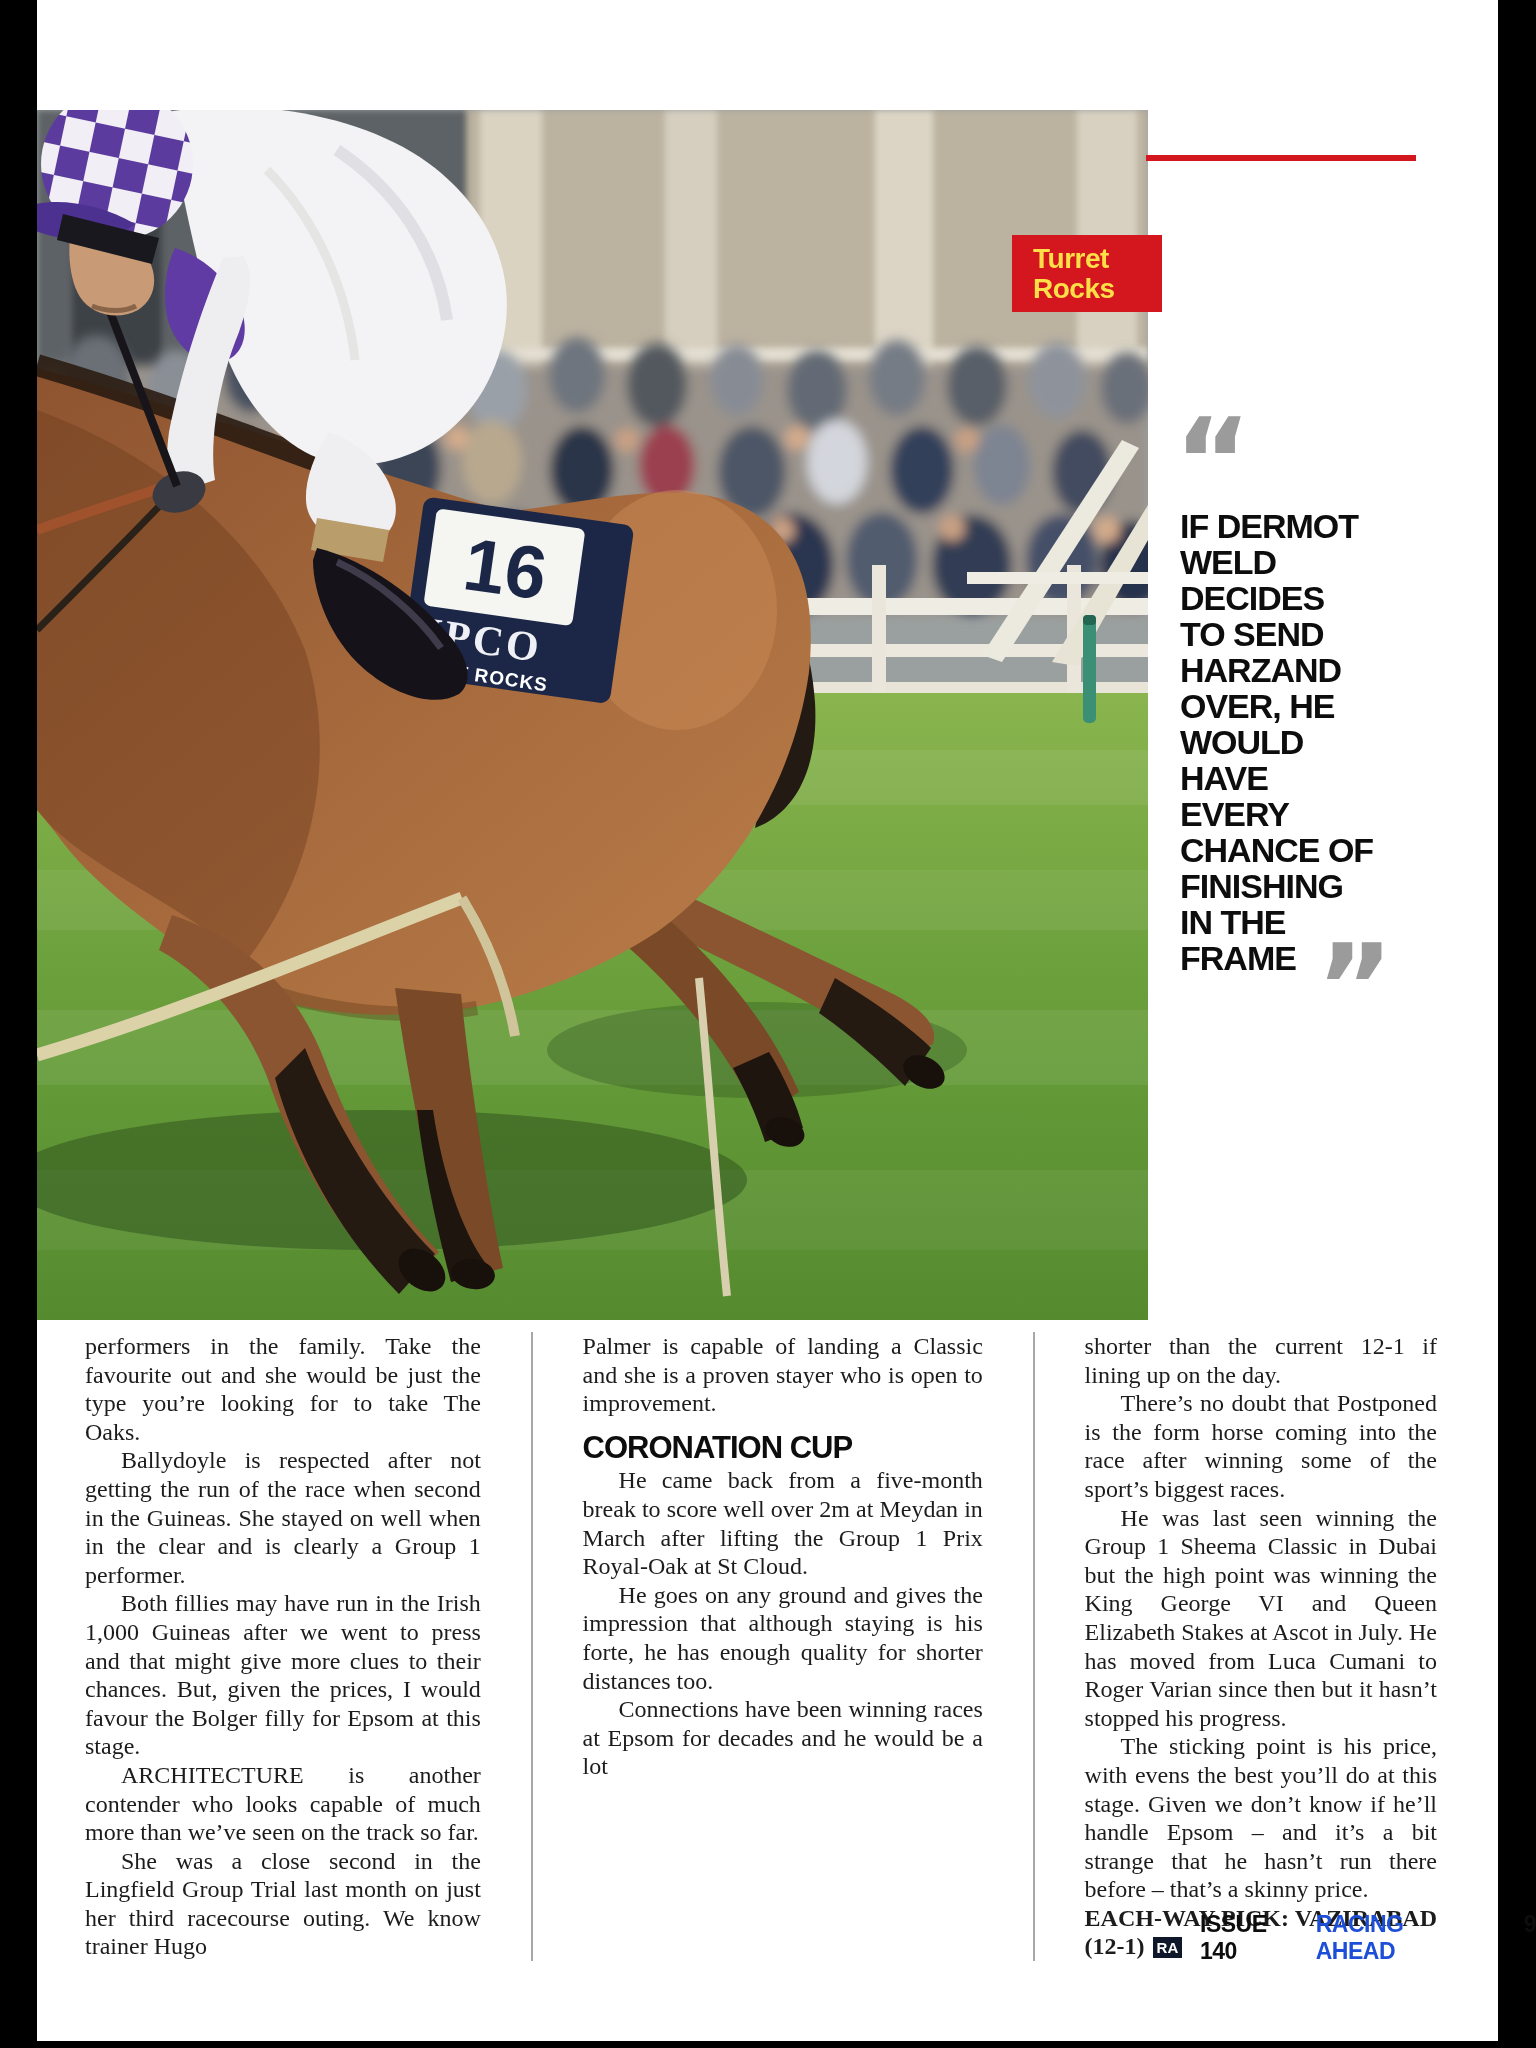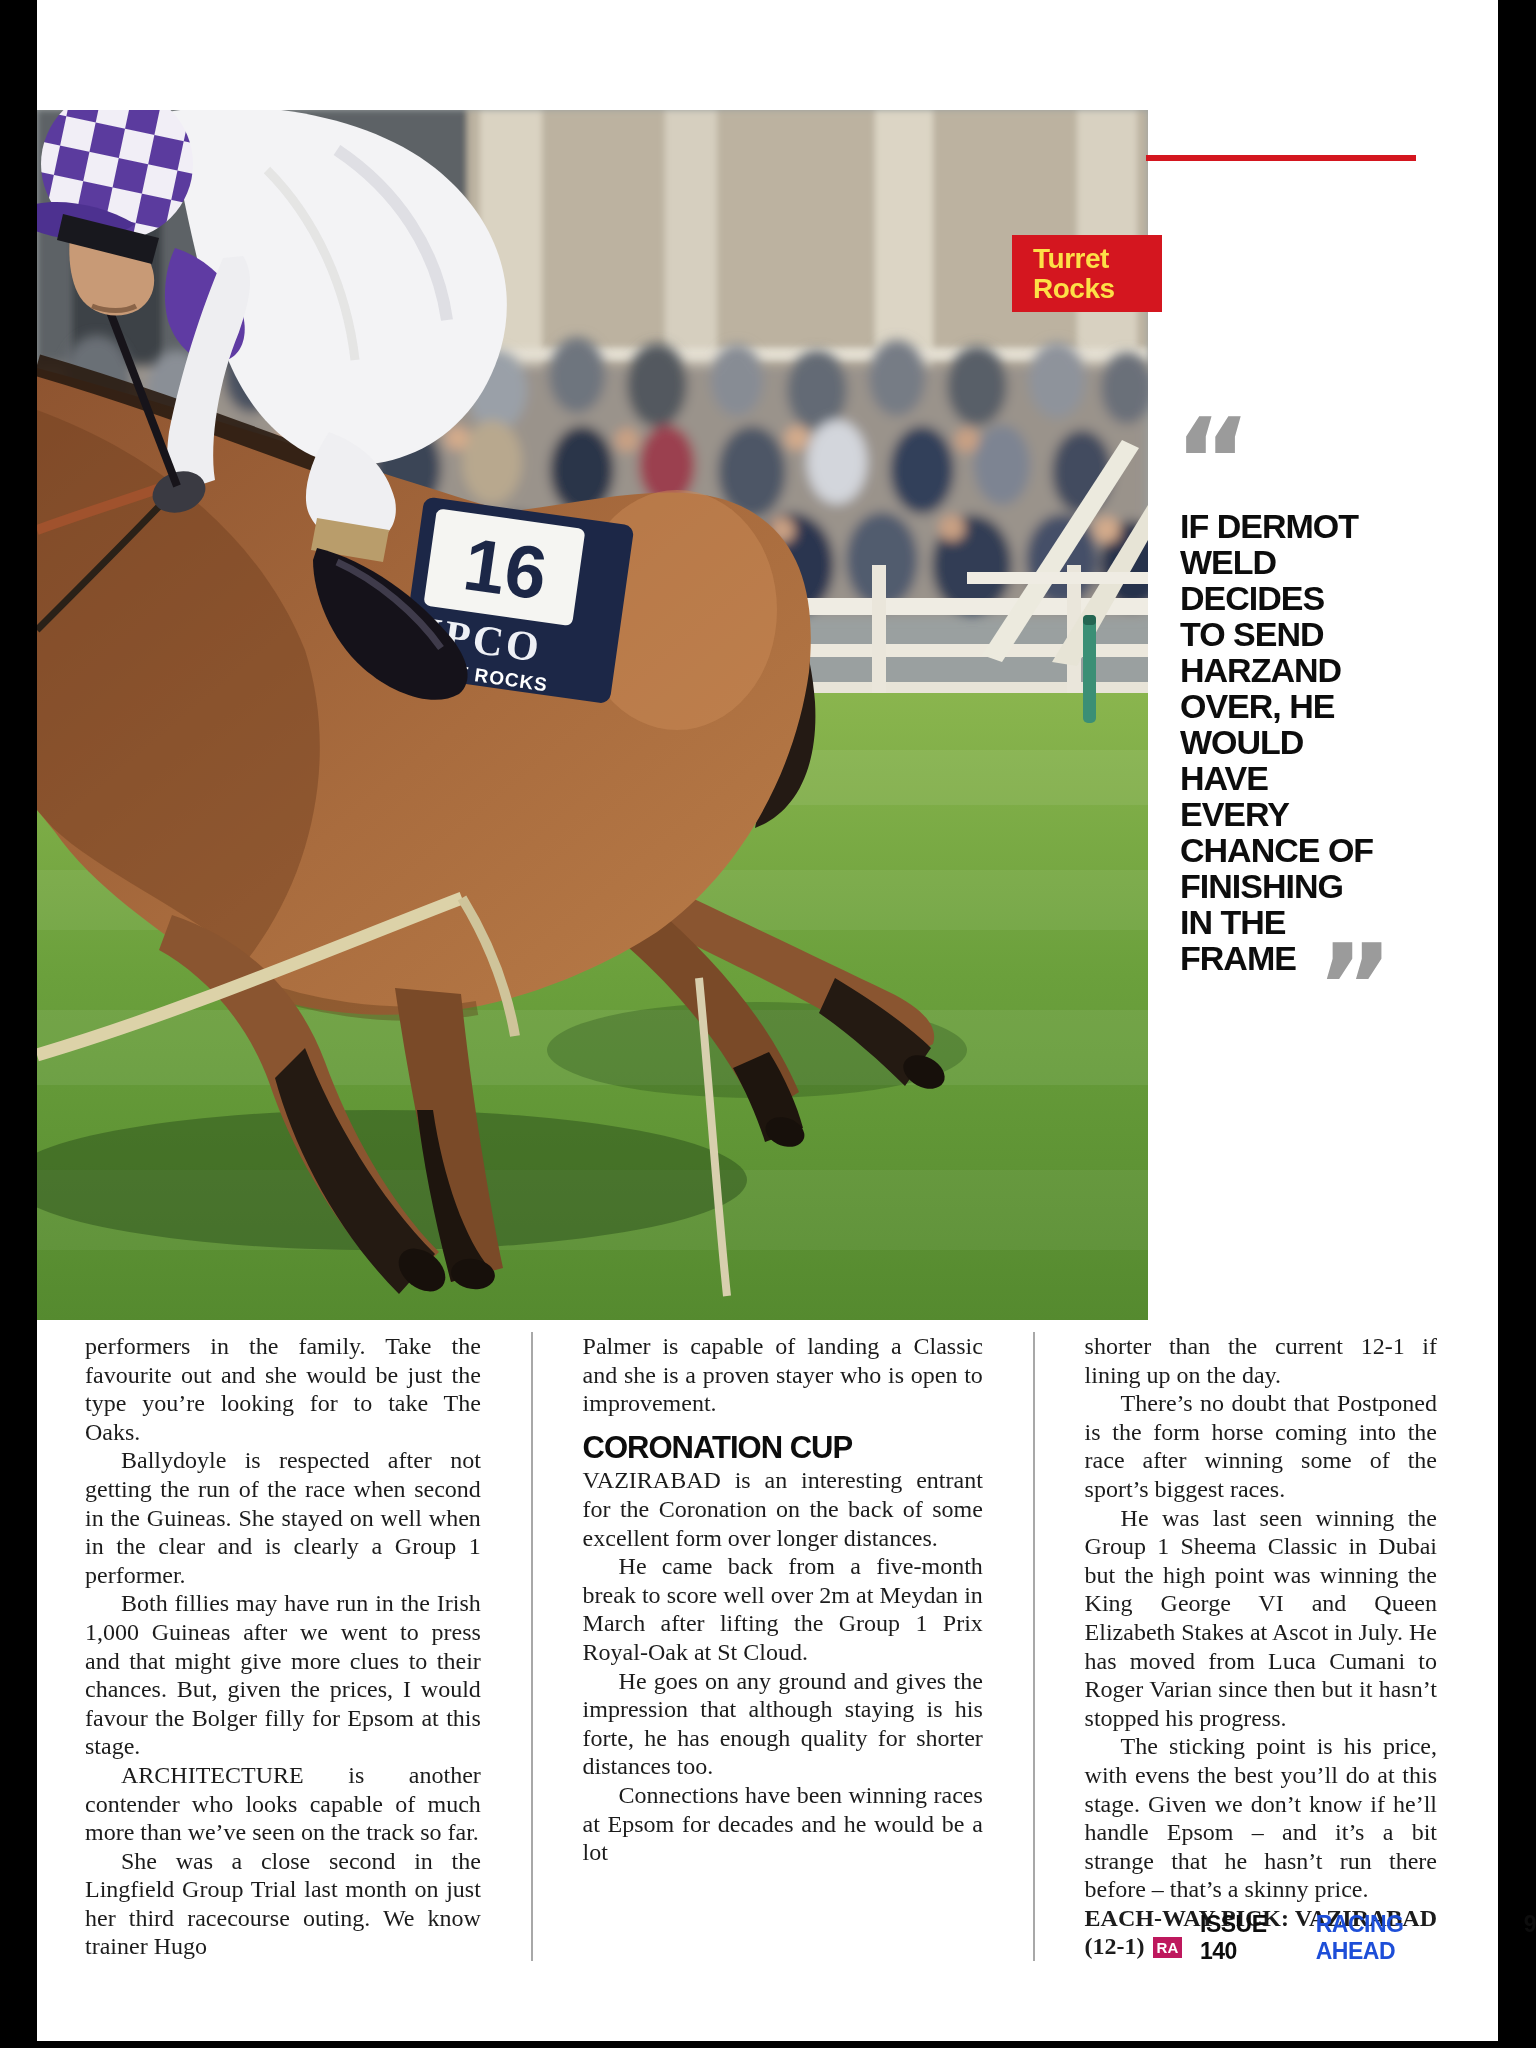--- a/index.html
+++ b/index.html
@@ -36,21 +36,21 @@
        text-align:justify;}
   .col p{margin:0;}
   .col p.ind{text-indent:36px;}
   .col p.bold{font-weight:700;}
   #col-1{width:447px;}
   #col-2{width:452px;}
   #col-3{width:398px;}
   .divider{width:2px;background:#a8a8a8;margin:0 13px;align-self:stretch;}
   .section-heading{font-family:"Liberation Sans",sans-serif;font-weight:700;font-size:31px;
     letter-spacing:-1px;color:#0d0d0d;margin:16px 0 4px 0 !important;text-align:left;}
-  .ra-badge{display:inline-block;background:#be185d;color:#fff;font-family:"Liberation Sans",sans-serif;
+  .ra-badge{display:inline-block;background:#0f172a;color:#fff;font-family:"Liberation Sans",sans-serif;
     font-weight:700;font-size:15px;line-height:21px;padding:0 4px;vertical-align:1px;margin-left:8px;}
 
   
   #footer{position:absolute;left:1200px;top:1911px;display:flex;align-items:flex-start;
     font-weight:700;font-size:23px;letter-spacing:-0.5px;}
   #footer .issue{color:#0d0d0d;margin-right:9px;}
   #footer .mag{color:#1d4ed8;}
   #footer .pageno{color:#0d0d0d;margin-left:40px;}
 </style>
 </head>
@@ -286,21 +286,20 @@
       <p class="ind">Both fillies may have run in the Irish 1,000 Guineas after we went to press and that might give more clues to their chances. But, given the prices, I would favour the Bolger filly for Epsom at this stage.</p>
       <p class="ind">ARCHITECTURE is another contender who looks capable of much more than we’ve seen on the track so far.</p>
       <p class="ind">She was a close second in the Lingfield Group Trial last month on just her third racecourse outing. We know trainer Hugo</p>
     </div>
 
     <div class="divider"></div>
 
     <div id="col-2" class="col">
       <p>Palmer is capable of landing a Classic and she is a proven stayer who is open to improvement.</p>
       <p class="section-heading">CORONATION CUP</p>
-      <p>VAZIRABAD is an interesting entrant for the Coronation on the back of some excellent form over longer distances.</p>
       <p class="ind">He came back from a five-month break to score well over 2m at Meydan in March after lifting the Group 1 Prix Royal-Oak at St Cloud.</p>
       <p class="ind">He goes on any ground and gives the impression that although staying is his forte, he has enough quality for shorter distances too.</p>
       <p class="ind">Connections have been winning races at Epsom for decades and he would be a lot</p>
     </div>
 
     <div class="divider"></div>
 
     <div id="col-3" class="col">
       <p>shorter than the current 12-1 if lining up on the day.</p>
       <p class="ind">There’s no doubt that Postponed is the form horse coming into the race after winning some of the sport’s biggest races.</p>

